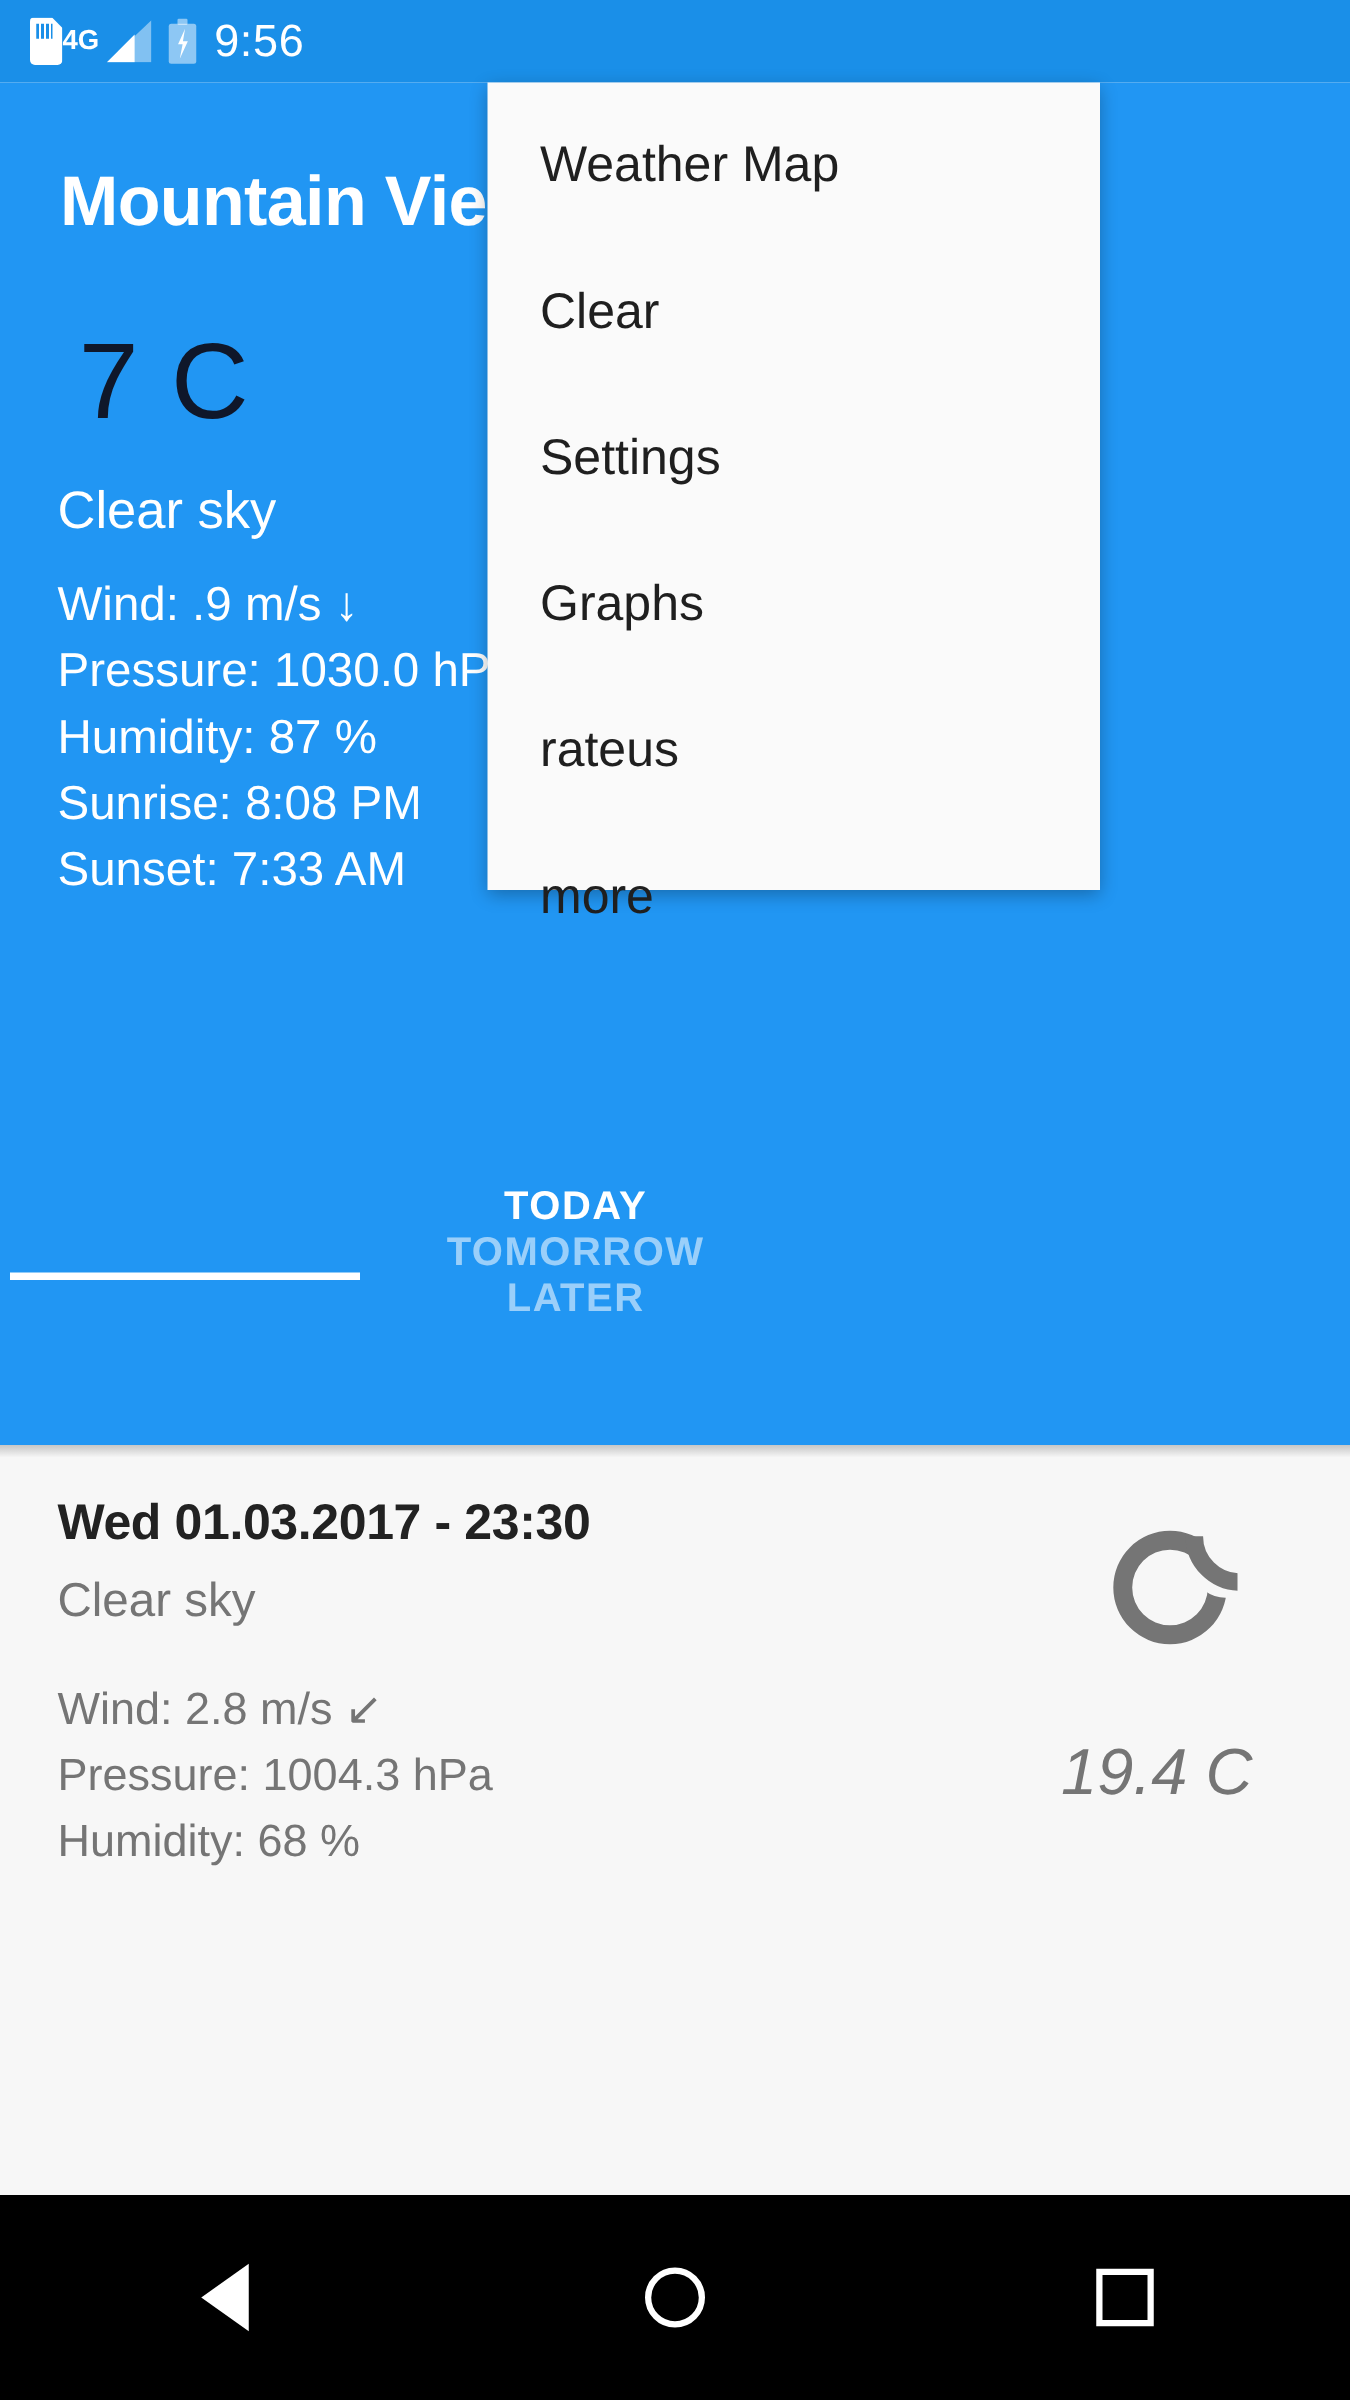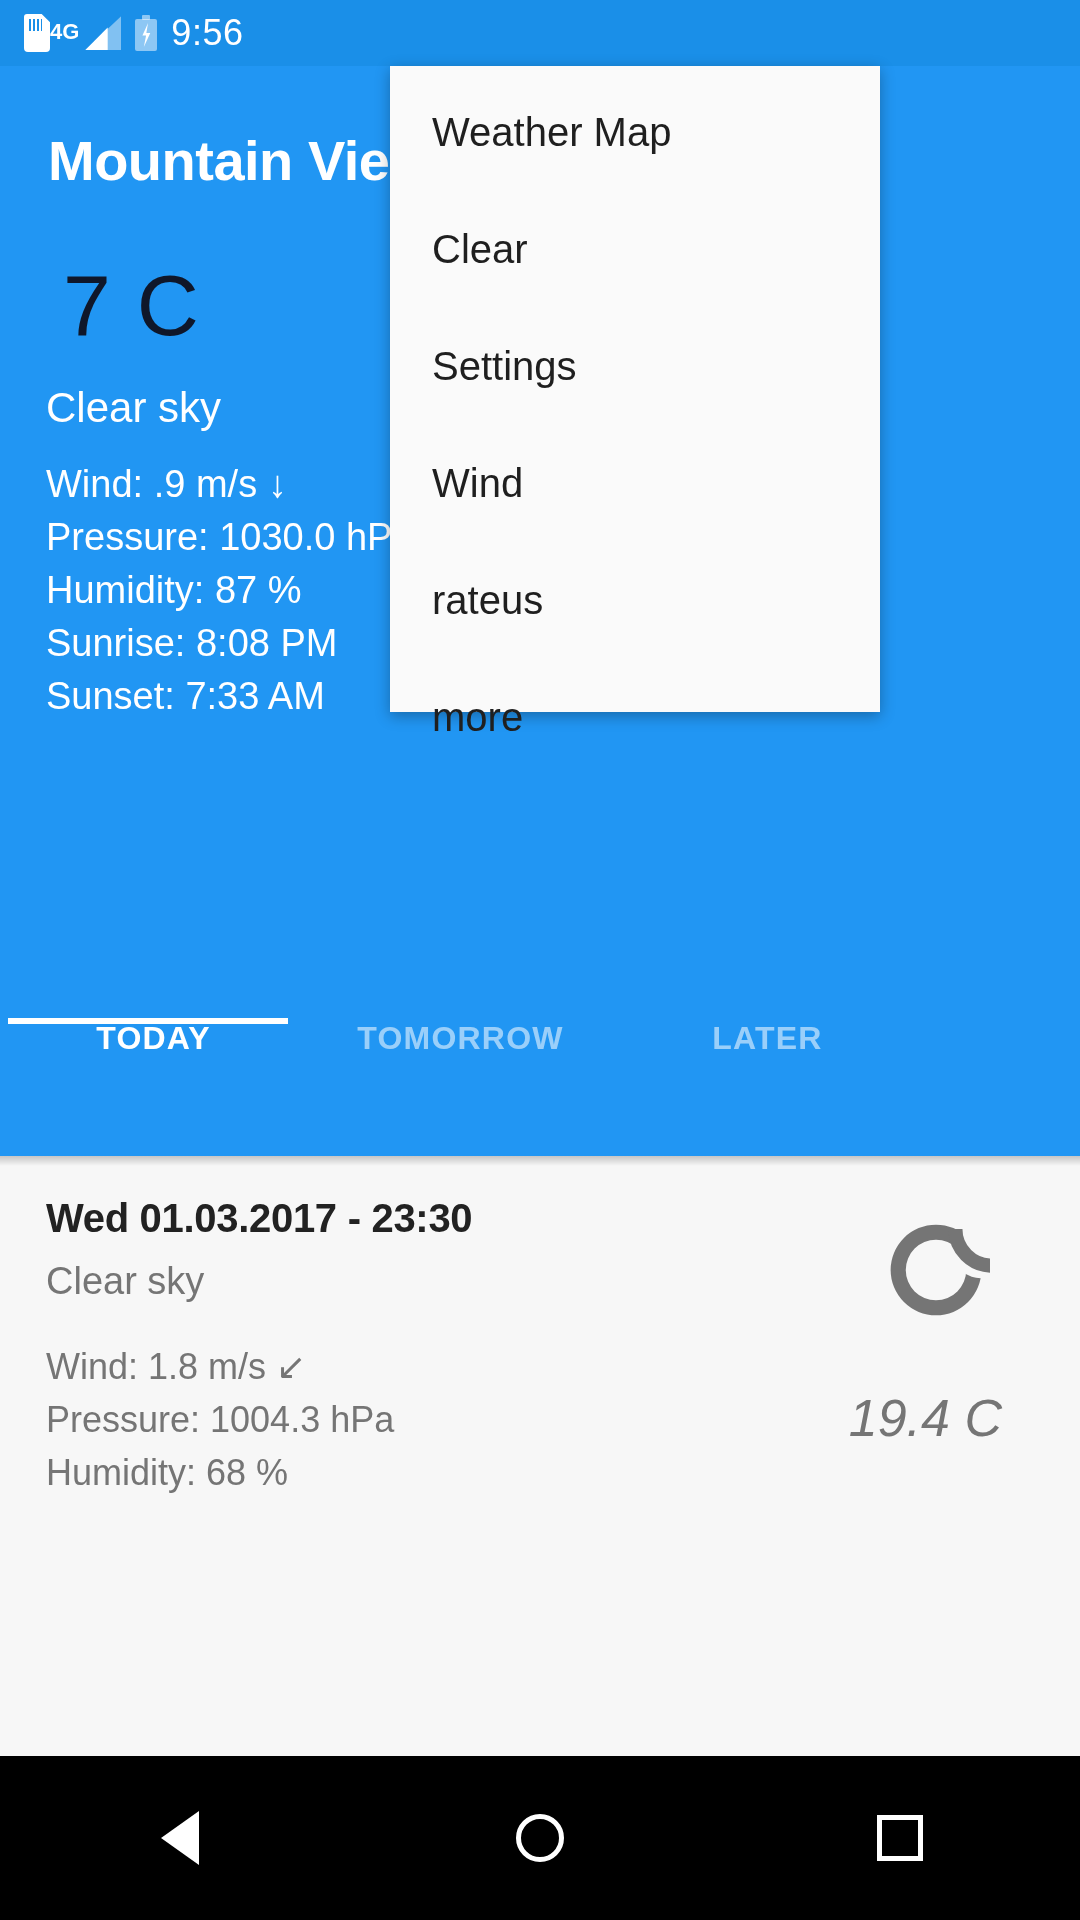--- a/index.html
+++ b/index.html
@@ -149,24 +149,25 @@
   .detail-row {
     font-size: 38px;
     color: #ffffff;
     line-height: 53px;
     white-space: nowrap;
   }
 
   
   .tab-bar {
     position: absolute;
-    left: 0; top: 924px;
+    left: 0; top: 880px;
     width: 921px;
     height: 96px;
     display: flex;
+    flex-direction: column;
   }
   .tab {
     flex: 1;
     display: flex;
     align-items: center;
     justify-content: center;
     font-size: 32px;
     font-weight: 700;
     letter-spacing: 1.2px;
     color: rgba(255,255,255,0.55);
@@ -337,33 +338,33 @@
       <div class="tab">TOMORROW</div>
       <div class="tab">LATER</div>
     </div>
     <div class="tab-indicator"></div>
   </div>
 
   <div class="overflow-menu">
     <div class="menu-item">Weather Map</div>
     <div class="menu-item">Clear</div>
     <div class="menu-item">Settings</div>
-    <div class="menu-item">Wind</div>
+    <div class="menu-item">Graphs</div>
     <div class="menu-item">rateus</div>
     <div class="menu-item">more</div>
   </div>
 
   <div class="forecast-area">
     <div class="card-shadow"></div>
 
     <div class="fc-date">Wed 01.03.2017 - 23:30</div>
     <div class="fc-cond">Clear sky</div>
 
     <div class="fc-details">
-      <div class="fc-row">Wind: 1.8 m/s ↙</div>
+      <div class="fc-row">Wind: 2.8 m/s ↙</div>
       <div class="fc-row">Pressure: 1004.3 hPa</div>
       <div class="fc-row">Humidity: 68 %</div>
     </div>
 
     <div class="fc-icon">
       <svg viewBox="0 0 100 100" width="108" height="108" aria-hidden="true">
         <path d="M50 8 A42 42 0 1 0 50 92 A42 42 0 1 0 50 8 Z
                  M50 22 A28 28 0 1 1 50 78 A28 28 0 1 1 50 22 Z" fill="#757575" fill-rule="evenodd" transform="rotate(0 50 50)"></path>
         <path d="M72 14 L100 14 L100 56 A26 26 0 0 1 72 14 Z" fill="#f7f7f7"></path>
         <path d="M74 18 A30 30 0 0 0 104 48 L104 18 Z" fill="#f7f7f7"></path>

